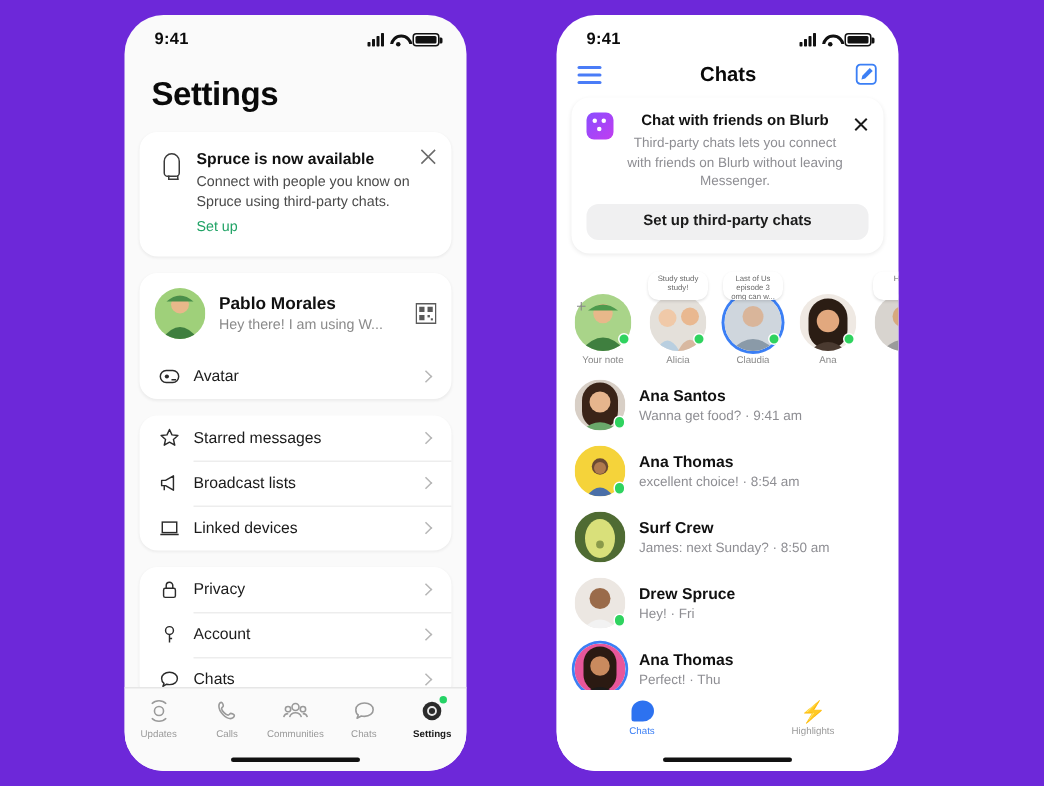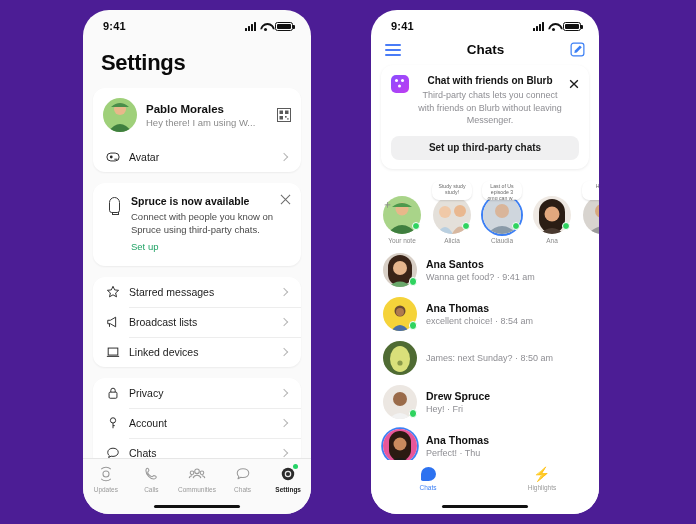--- a/index.html
+++ b/index.html
@@ -2,21 +2,21 @@
 <html><head>
 <meta charset="utf-8">
 <style>
   * { box-sizing: border-box; margin: 0; padding: 0; }
   html, body {
     width: 696px; height: 524px;
     background: #eef2f7;
     font-family: "Liberation Sans", sans-serif;
     overflow: hidden;
   }
-  .stage { position: relative; width: 696px; height: 524px; background: #4c1d95; }
+  .stage { position: relative; width: 696px; height: 524px; background: #6d28d9; }
 
   
   .phone {
     position: absolute;
     background: #ffffff;
     border-radius: 26px;
     overflow: hidden;
   }
   #phone-left  { left: 83px;  top: 10px; width: 228px; height: 504px; background:#fafafa; }
   #phone-right { left: 371px; top: 10px; width: 228px; height: 504px; background:#ffffff; }
@@ -157,20 +157,36 @@
           </span>
         <span class="wifi"></span>
         <span class="batt"></span>
       </div>
     </div>
 
     <div class="settings-body">
 
       <div class="page-title">Settings</div>
 
+      <div class="card promo">
+        <div class="promo-icon">
+            <span class="bulb"></span>
+          </div>
+        <div class="promo-text">
+          <div class="promo-title">Spruce is now available</div>
+          <div class="promo-desc">Connect with people you know on Spruce using third-party chats.</div>
+          <div class="promo-link">Set up</div>
+        </div>
+        <div class="promo-close">
+          <svg viewBox="0 0 12 12">
+              <path d="M1 1 L11 11 M11 1 L1 11" stroke="#6b6b6b" stroke-width="1.1" fill="none"></path>
+            </svg>
+        </div>
+      </div>
+
       <div class="card">
         <div class="profile">
           <div class="avatar-lg">
             <svg viewBox="0 0 34 34" width="34" height="34">
               <rect width="34" height="34" fill="#9fd07a"></rect>
               <circle cx="17" cy="11" r="6" fill="#e8b88a"></circle>
               <path d="M5 34 Q17 18 29 34 Z" fill="#3f7f3f"></path>
               <path d="M8 9 Q17 1 26 9 Z" fill="#4a8f4a"></path>
             </svg>
           </div>
@@ -192,36 +208,20 @@
         <div class="row">
           <div class="row-icon">
             <svg viewBox="0 0 16 16" width="14" height="14">
               <rect x="1" y="3.5" width="14" height="9" rx="4.5" fill="none" stroke="#2b2b2b" stroke-width="1.1"></rect>
               <circle cx="6" cy="8" r="1.6" fill="#2b2b2b"></circle>
               <path d="M9.5 10.5 h3.5" stroke="#2b2b2b" stroke-width="1.1"></path>
             </svg>
           </div>
           <div class="row-label">Avatar</div>
           <span class="chev"></span>
-        </div>
-      </div>
-
-      <div class="card promo">
-        <div class="promo-icon">
-            <span class="bulb"></span>
-          </div>
-        <div class="promo-text">
-          <div class="promo-title">Spruce is now available</div>
-          <div class="promo-desc">Connect with people you know on Spruce using third-party chats.</div>
-          <div class="promo-link">Set up</div>
-        </div>
-        <div class="promo-close">
-          <svg viewBox="0 0 12 12">
-              <path d="M1 1 L11 11 M11 1 L1 11" stroke="#6b6b6b" stroke-width="1.1" fill="none"></path>
-            </svg>
         </div>
       </div>
 
       <div class="card">
         <div class="row">
           <div class="row-icon">
             <svg viewBox="0 0 16 16" width="14" height="14">
               <path d="M8 1.5 l1.9 4.1 4.5.5 -3.4 3 1 4.4 -4-2.3 -4 2.3 1-4.4 -3.4-3 4.5-.5 z" fill="none" stroke="#2b2b2b" stroke-width="1.1" stroke-linejoin="round"></path>
             </svg>
           </div>
@@ -497,20 +497,21 @@
         <div class="chat-av-wrap">
           <div class="chat-av">
             <svg viewBox="0 0 34 34" width="34" height="34">
               <rect width="34" height="34" fill="#4f6b33"></rect>
               <ellipse cx="17" cy="18" rx="10" ry="13" fill="#d9e07a"></ellipse>
               <circle cx="17" cy="22" r="2.6" fill="#8a9a4a"></circle>
             </svg>
           </div>
         </div>
         <div class="chat-meta">
+          <div class="chat-name">Surf Crew</div>
           <div class="chat-snip">James: next Sunday? · 8:50 am</div>
         </div>
       </div>
 
       <div class="chat-row">
         <div class="chat-av-wrap">
           <div class="chat-av">
             <svg viewBox="0 0 34 34" width="34" height="34">
               <rect width="34" height="34" fill="#ece7e2"></rect>
               <circle cx="17" cy="14" r="7" fill="#9a6b4a"></circle>

